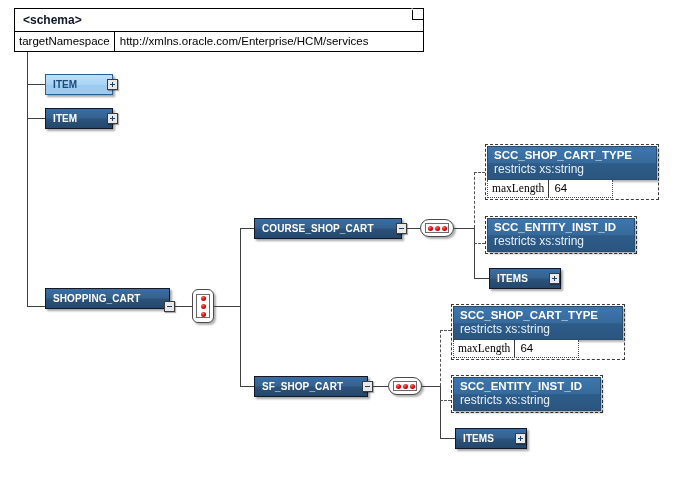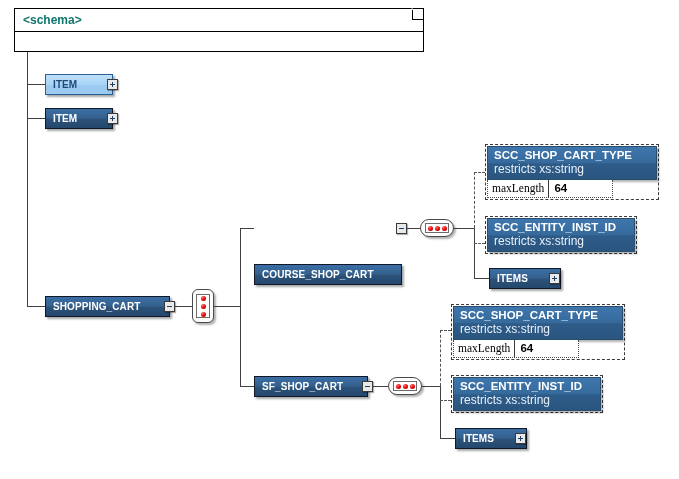--- a/index.html
+++ b/index.html
@@ -42,21 +42,21 @@
     position: absolute;
     border: 1px solid #000;
     background: #ffffff;
   }
   .schema-title {
     height: 23px;
     line-height: 22px;
     padding-left: 8px;
     font-size: 12px;
     font-weight: bold;
-    color: #0f766e;
+    color: #0f172a;
     border-bottom: 1px solid #000;
     background: #ffffff;
   }
   .schema-row {
     display: flex;
     height: 20px;
     line-height: 19px;
     font-size: 11.5px;
     color: #000;
   }
@@ -208,31 +208,34 @@
   }
   .facet-key {
     padding: 0 4px 0 4px;
     border-right: 1px solid #3a3a3a;
     white-space: nowrap;
     font-family: Liberation Serif, serif;
   }
   .facet-val {
     padding: 0 6px 0 5px;
     white-space: nowrap;
-    font-weight: bold;
   }
 </style>
 </head>
 <body>
 
 <div id="canvas">
 
   <div class="schema-box" style="left:14px; top:8px; width:410px; height:44px;">
     <div class="dogear"></div>
     <div class="schema-title">&lt;schema&gt;</div>
+    <div class="schema-row">
+      <div class="schema-key">targetNamespace</div>
+      <div class="schema-val">http://xmlns.oracle.com/Enterprise/HCM/services</div>
+    </div>
   </div>
 
   <div class="line v" style="left:27px; top:52px; height:254px;"></div>
 
   <div class="line h" style="left:27px; top:84px; width:18px;"></div>
 
   <div class="line h" style="left:27px; top:118px; width:18px;"></div>
 
   <div class="line h" style="left:27px; top:306px; width:18px;"></div>
 
@@ -245,42 +248,42 @@
   </div>
 
   <div class="node" style="left:45px; top:108px; width:68px;">
     <span class="label">ITEM</span>
   </div>
   <div class="toggle" style="left:107px; top:113px;">
     <span class="bar-h"></span>
     <span class="bar-v"></span>
   </div>
 
-  <div class="node" style="left:45px; top:296px; width:125px;">
+  <div class="node" style="left:45px; top:288px; width:125px;">
     <span class="label">SHOPPING_CART</span>
   </div>
   <div class="toggle" style="left:164px; top:301px;">
     <span class="bar-h"></span>
   </div>
 
   <div class="line h" style="left:175px; top:306px; width:17px;"></div>
 
   <div class="compositor choice" style="left:192px; top:289px;">
     <div class="inner"></div>
     <span class="dot" style="left:8px; top:6px;"></span>
     <span class="dot" style="left:8px; top:14px;"></span>
     <span class="dot" style="left:8px; top:22px;"></span>
   </div>
 
   <div class="line h" style="left:214px; top:306px; width:26px;"></div>
   <div class="line v" style="left:240px; top:228px; height:158px;"></div>
   <div class="line h" style="left:240px; top:228px; width:14px;"></div>
   <div class="line h" style="left:240px; top:386px; width:14px;"></div>
 
-  <div class="node" style="left:254px; top:218px; width:148px;margin-top:46px;">
+  <div class="node" style="left:254px; top:218px; width:148px;">
     <span class="label">COURSE_SHOP_CART</span>
   </div>
   <div class="toggle" style="left:396px; top:223px;">
     <span class="bar-h"></span>
   </div>
   <div class="line h" style="left:407px; top:228px; width:13px;"></div>
 
   <div class="compositor seq" style="left:420px; top:219px;">
     <div class="inner"></div>
     <span class="dot" style="left:7px; top:6px;"></span>

